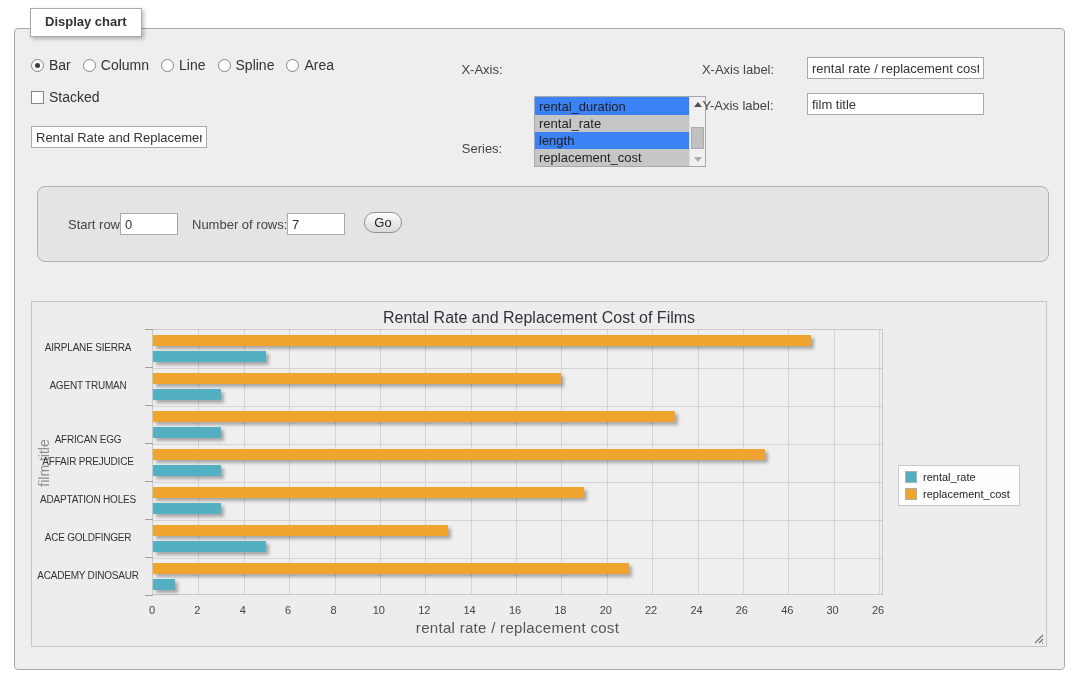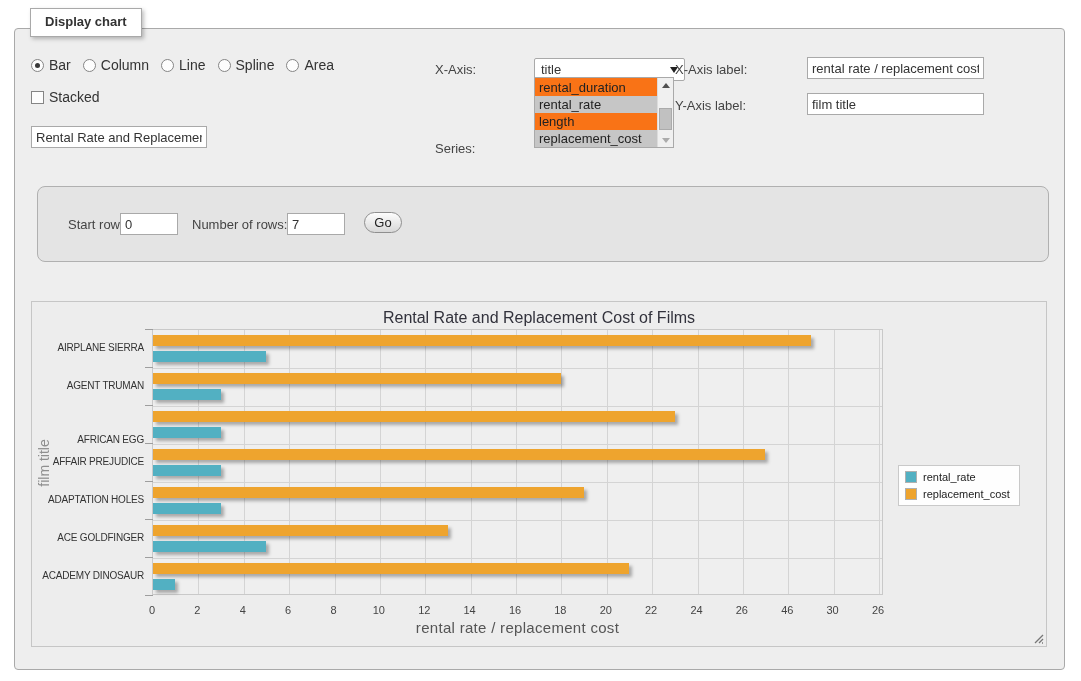--- a/index.html
+++ b/index.html
@@ -6,21 +6,21 @@
   html,body { width:1081px; height:681px; background:#fff;
     font-family:"Liberation Sans", sans-serif; position:relative; overflow:hidden; }
 
   .container { position:absolute; left:14px; top:28px; width:1051px; height:642px;
     background:#eeeeee; border:1px solid #a9a9a9; border-radius:4px; }
   .tab { position:absolute; left:30px; top:8px; z-index:3; background:#fff;
     border:1px solid #a9a9a9; padding:5px 14px 7px; font-weight:bold; font-size:13px;
     color:#333; box-shadow:2px 2px 4px rgba(0,0,0,.25); }
 
   .lbl { position:absolute; font-size:13px; color:#444; }
-  .r { text-align:left; }
+  .r { text-align:center; }
 
   input[type=text] { position:absolute; border:1px solid #a9a9a9; background:#fff;
     font-size:13px; color:#333; padding:2px 4px; font-family:"Liberation Sans",sans-serif; }
 
   
   .choice-row { position:absolute; left:16px; top:28px; display:flex; gap:12px;
     font-size:14px; color:#333; align-items:center; }
   .choice { display:flex; align-items:center; gap:5px; cursor:default; }
   .radio { width:13px; height:13px; border:1px solid #858585; border-radius:50%;
     background:#fdfdfd; position:relative; display:inline-block; }
@@ -31,22 +31,22 @@
 
   
   .select { position:absolute; left:519px; top:29px; width:151px; height:23px;
     background:#fff; border:1px solid #a9a9a9; border-radius:2px; font-size:13px;
     color:#333; display:flex; align-items:center; padding:0 6px; }
   .sel-arrow { position:absolute; right:6px; top:8px; width:0; height:0;
     border-left:4px solid transparent; border-right:4px solid transparent;
     border-top:6px solid #222; }
 
   
-  .listbox { position:absolute; left:519px; top:48px; width:140px; height:71px;
-    background:#f97316; border:1px solid #a9a9a9; overflow:hidden; }
+  .listbox { position:absolute; left:519px; top:67px; width:172px; height:71px;
+    background:#3b82f6; border:1px solid #a9a9a9; overflow:hidden; }
   .opt { height:17px; line-height:17px; font-size:13px; color:#222; padding-left:4px;
     margin-right:16px; white-space:nowrap; }
   .opt.sel { background:#c6c6c6; }
   .sbar { position:absolute; top:0; right:0; width:16px; height:100%;
     background:#f0f0f0; border-left:1px solid #dcdcdc; }
   .sbtn { position:absolute; left:0; width:16px; height:14px; display:flex;
     align-items:center; justify-content:center; }
   .tri-up { width:0; height:0; border-left:4px solid transparent;
     border-right:4px solid transparent; border-bottom:5px solid #505050; }
   .tri-dn { width:0; height:0; border-left:4px solid transparent;
@@ -65,21 +65,21 @@
   .chart-panel { position:absolute; left:16px; top:272px; width:1016px; height:346px;
     background:#ededed; border:1px solid #c6c6c6; }
   .chart-title { position:absolute; left:0; top:7px; width:100%; text-align:center;
     font-size:16px; color:#32323c; }
   .plot { position:absolute; left:120px; top:27px; width:731px; height:266px;
     background:#efefef; border:1px solid #c9c9c9; }
   .vgrid { position:absolute; top:0; width:1px; height:100%; background:#d4d4d4; }
   .hgrid { position:absolute; left:0; width:100%; height:1px; background:#d4d4d4; }
   .bar { position:absolute; left:0; height:11px;
     box-shadow:3px 3px 3px rgba(40,40,40,.35); }
-  .cat-label { position:absolute; left:0; width:112px; text-align:right;
+  .cat-label { position:absolute; left:0; width:112px; text-align:center;
     font-size:10px; color:#333; letter-spacing:-0.2px; }
   .ytick { position:absolute; left:113px; width:8px; height:1px; background:#9e9e9e; }
   .x-tick { position:absolute; width:30px; text-align:center; font-size:11px; color:#444; }
   .x-axis-label { position:absolute; text-align:center; font-size:15px;
     color:#555; letter-spacing:.3px; }
   .y-axis-label { position:absolute; font-size:14px; color:#8f8f8f;
     transform:rotate(-90deg); transform-origin:center; white-space:nowrap; }
   .legend { position:absolute; left:866px; top:163px; background:#fefefe;
     border:1px solid #c9c9c9; padding:5px 9px 5px 6px; display:flex;
     flex-direction:column; gap:5px; }
@@ -119,24 +119,20 @@
     </div>
 
   <div class="choice" style="position:absolute;left:16px;top:60px;font-size:14px;color:#333;">
     <span class="checkbox"></span>
     <span>Stacked</span>
   </div>
 
   <input type="text" style="left: 16px; top: 97px; width: 176px; height: 22px;" value="Rental Rate and Replacement Cost of Films">
 
   <div class="lbl r" style="left:420px;top:33px;width:94px;">X-Axis:</div>
-  <div class="select">
-    <span>title</span>
-    <span class="sel-arrow"></span>
-  </div>
 
   <div class="lbl r" style="left:420px;top:112px;width:94px;">Series:</div>
   <div class="listbox" id="series-list">
     <div class="sbar">
       <div class="sbtn" style="top:0;">
           <span class="tri-up"></span>
         </div>
       <div class="sthumb"></div>
       <div class="sbtn" style="bottom:0;">
           <span class="tri-dn"></span>

